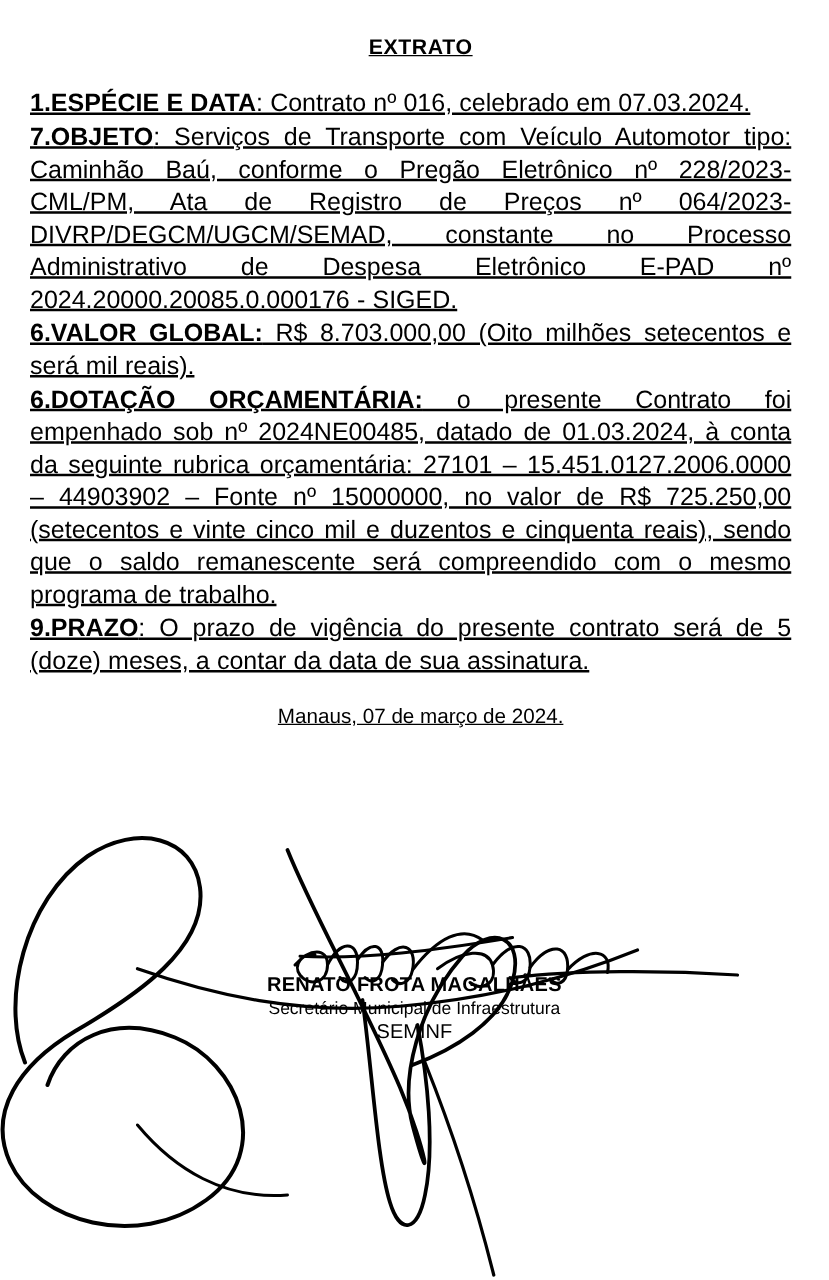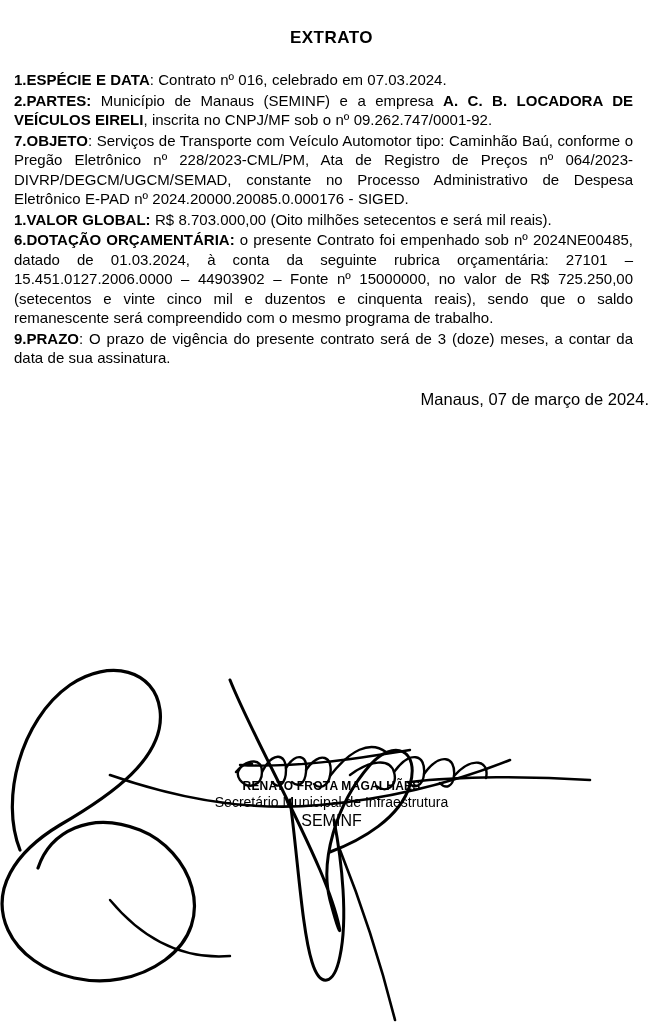--- a/index.html
+++ b/index.html
@@ -13,53 +13,54 @@
     position: relative;
     overflow: hidden;
     font-family: "Liberation Sans", sans-serif;
     color: #000000;
   }
   .page {
     position: relative;
     width: 663px;
     height: 992px;
     box-sizing: border-box;
-    padding: 20px 14px 0 14px;
+    padding: 20px 14px 0 24px;
+    text-decoration: underline;
   }
   .doc-title {
     text-align: center;
     font-weight: bold;
     font-size: 17px;
     letter-spacing: 0.5px;
     margin: 8px 0 22px 0;
   }
   .clause {
-    font-size: 15px;
+    font-size: 20px;
     line-height: 1.30;
     text-align: justify;
     margin: 0 16px 1px 0;
     word-spacing: 0.2px;
   }
   .clause .lead {
     font-weight: bold;
   }
   .place-date {
-    text-align: right;
+    text-align: center;
     font-size: 16.5px;
     margin-top: 22px;
   }
   .signature-block {
     position: absolute;
     left: 0;
     right: 0;
     top: 780px;
     text-align: center;
   }
   .sig-name {
-    font-size: 12px;
+    font-size: 16px;
     font-weight: bold;
     letter-spacing: 0.2px;
     line-height: 1.15;
   }
   .sig-role {
     font-size: 14px;
     line-height: 1.25;
   }
   .sig-org {
     font-size: 16px;
@@ -81,39 +82,36 @@
 <body>
 
 <div class="page">
 
   <div class="doc-title">EXTRATO</div>
 
   <p class="clause">
     <span class="lead">1.ESPÉCIE E DATA</span><span>: Contrato nº 016, celebrado em 07.03.2024.</span>
   </p>
 
-  <p class="clause">
-    <span class="lead">2.PARTES:</span><span> Município de Manaus (SEMINF) e a empresa </span><span class="lead">A. C. B. LOCADORA DE VEÍCULOS EIRELI</span><span>, inscrita no CNPJ/MF sob o nº 09.262.747/0001-92.</span>
-  </p>
 
 
   <p class="clause">
     <span class="lead">7.OBJETO</span><span>: Serviços de Transporte com Veículo Automotor tipo: Caminhão Baú, conforme o Pregão Eletrônico nº 228/2023-CML/PM, Ata de Registro de Preços nº 064/2023-DIVRP/DEGCM/UGCM/SEMAD, constante no Processo Administrativo de Despesa Eletrônico E-PAD nº 2024.20000.20085.0.000176 - SIGED.</span>
   </p>
 
   <p class="clause">
-    <span class="lead">1.VALOR GLOBAL:</span><span> R$ 8.703.000,00 (Oito milhões setecentos e será mil reais).</span>
+    <span class="lead">6.VALOR GLOBAL:</span><span> R$ 8.703.000,00 (Oito milhões setecentos e será mil reais).</span>
   </p>
 
   <p class="clause">
     <span class="lead">6.DOTAÇÃO ORÇAMENTÁRIA:</span><span>  o presente Contrato foi empenhado sob nº 2024NE00485, datado de 01.03.2024, à conta da seguinte rubrica orçamentária: 27101 – 15.451.0127.2006.0000 – 44903902 – Fonte nº 15000000, no valor de R$ 725.250,00 (setecentos e vinte cinco mil e duzentos e cinquenta reais), sendo que o saldo remanescente será compreendido com o mesmo programa de trabalho.</span>
   </p>
 
   <p class="clause">
-    <span class="lead">9.PRAZO</span><span>: O prazo de vigência do presente contrato será de 3 (doze) meses, a contar da data de sua assinatura.</span>
+    <span class="lead">9.PRAZO</span><span>: O prazo de vigência do presente contrato será de 5 (doze) meses, a contar da data de sua assinatura.</span>
   </p>
 
   <div class="place-date">Manaus, 07 de março de 2024.</div>
 
   <div class="scribble">
     <svg width="680" height="430" viewBox="0 0 680 430" fill="none" xmlns="http://www.w3.org/2000/svg">
       <g stroke="#000000" fill="none" stroke-linecap="round" stroke-linejoin="round">
         <path d="M30 250 C 10 200, 30 120, 80 85 C 120 58, 165 70, 170 110 C 176 158, 120 196, 70 225 C 25 252, 0 290, 18 330 C 40 378, 120 400, 175 360 C 230 320, 200 250, 150 230 C 100 210, 60 232, 48 268" stroke-width="3.2"></path>
         <path d="M120 175 C 180 196, 250 212, 330 205 C 410 198, 470 180, 520 160" stroke-width="2.6"></path>
         <path d="M240 80 C 260 130, 300 200, 330 270 C 352 322, 356 360, 340 300 C 330 262, 345 205, 380 165 C 404 138, 430 150, 420 185 C 410 218, 372 240, 340 252" stroke-width="3"></path>

